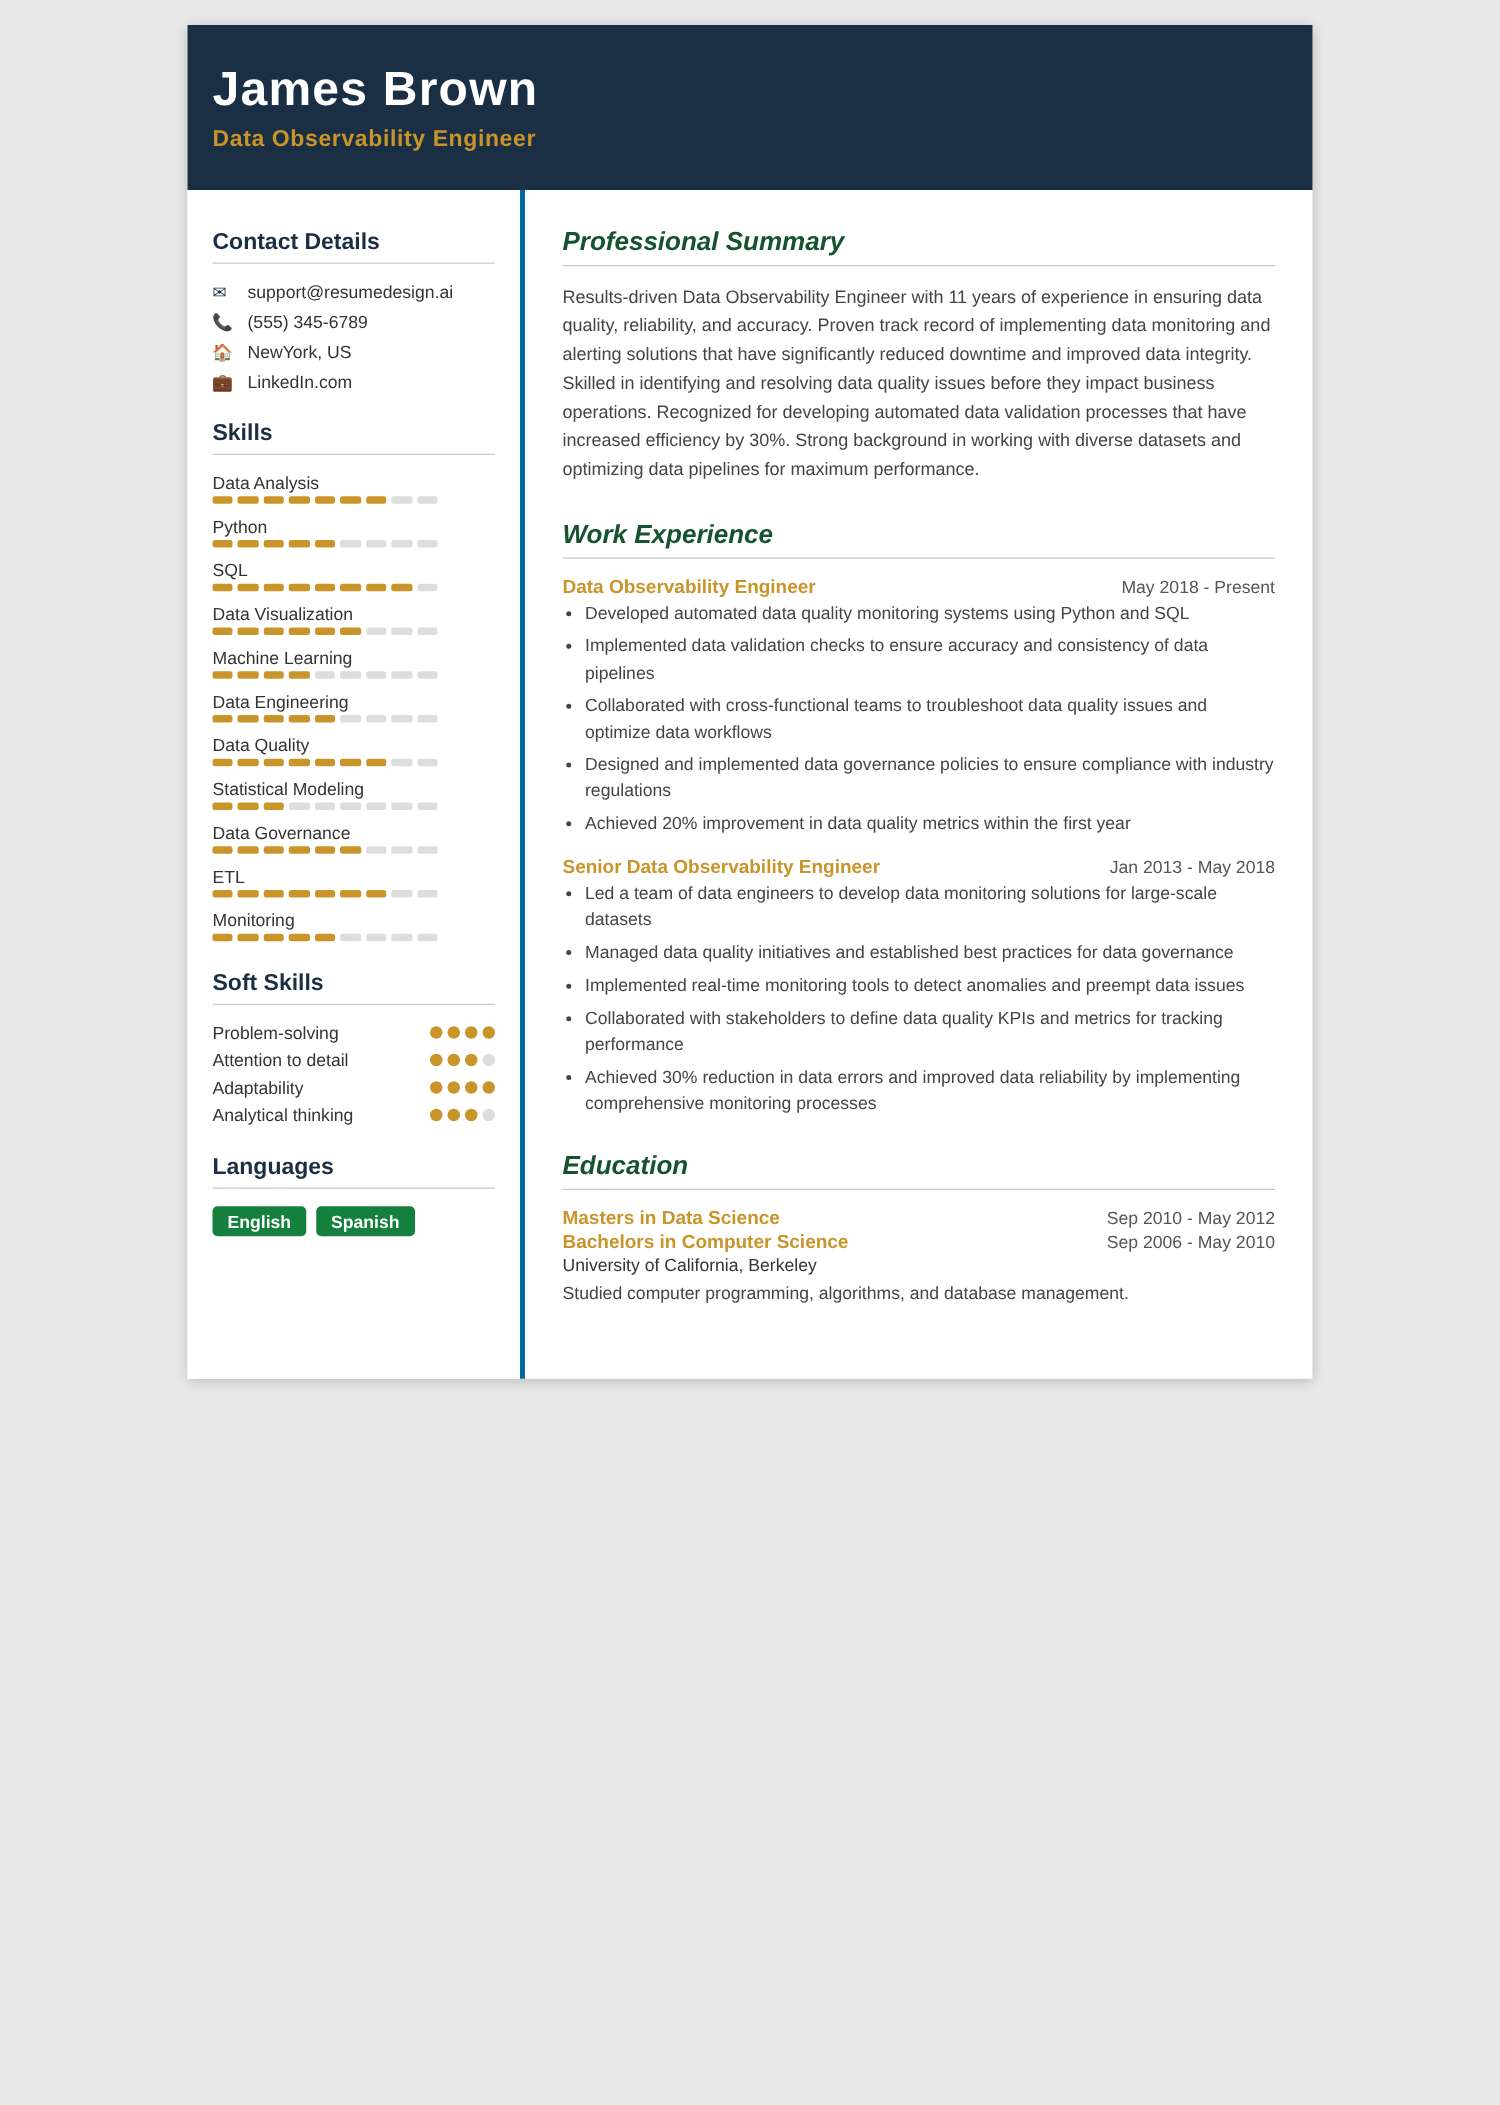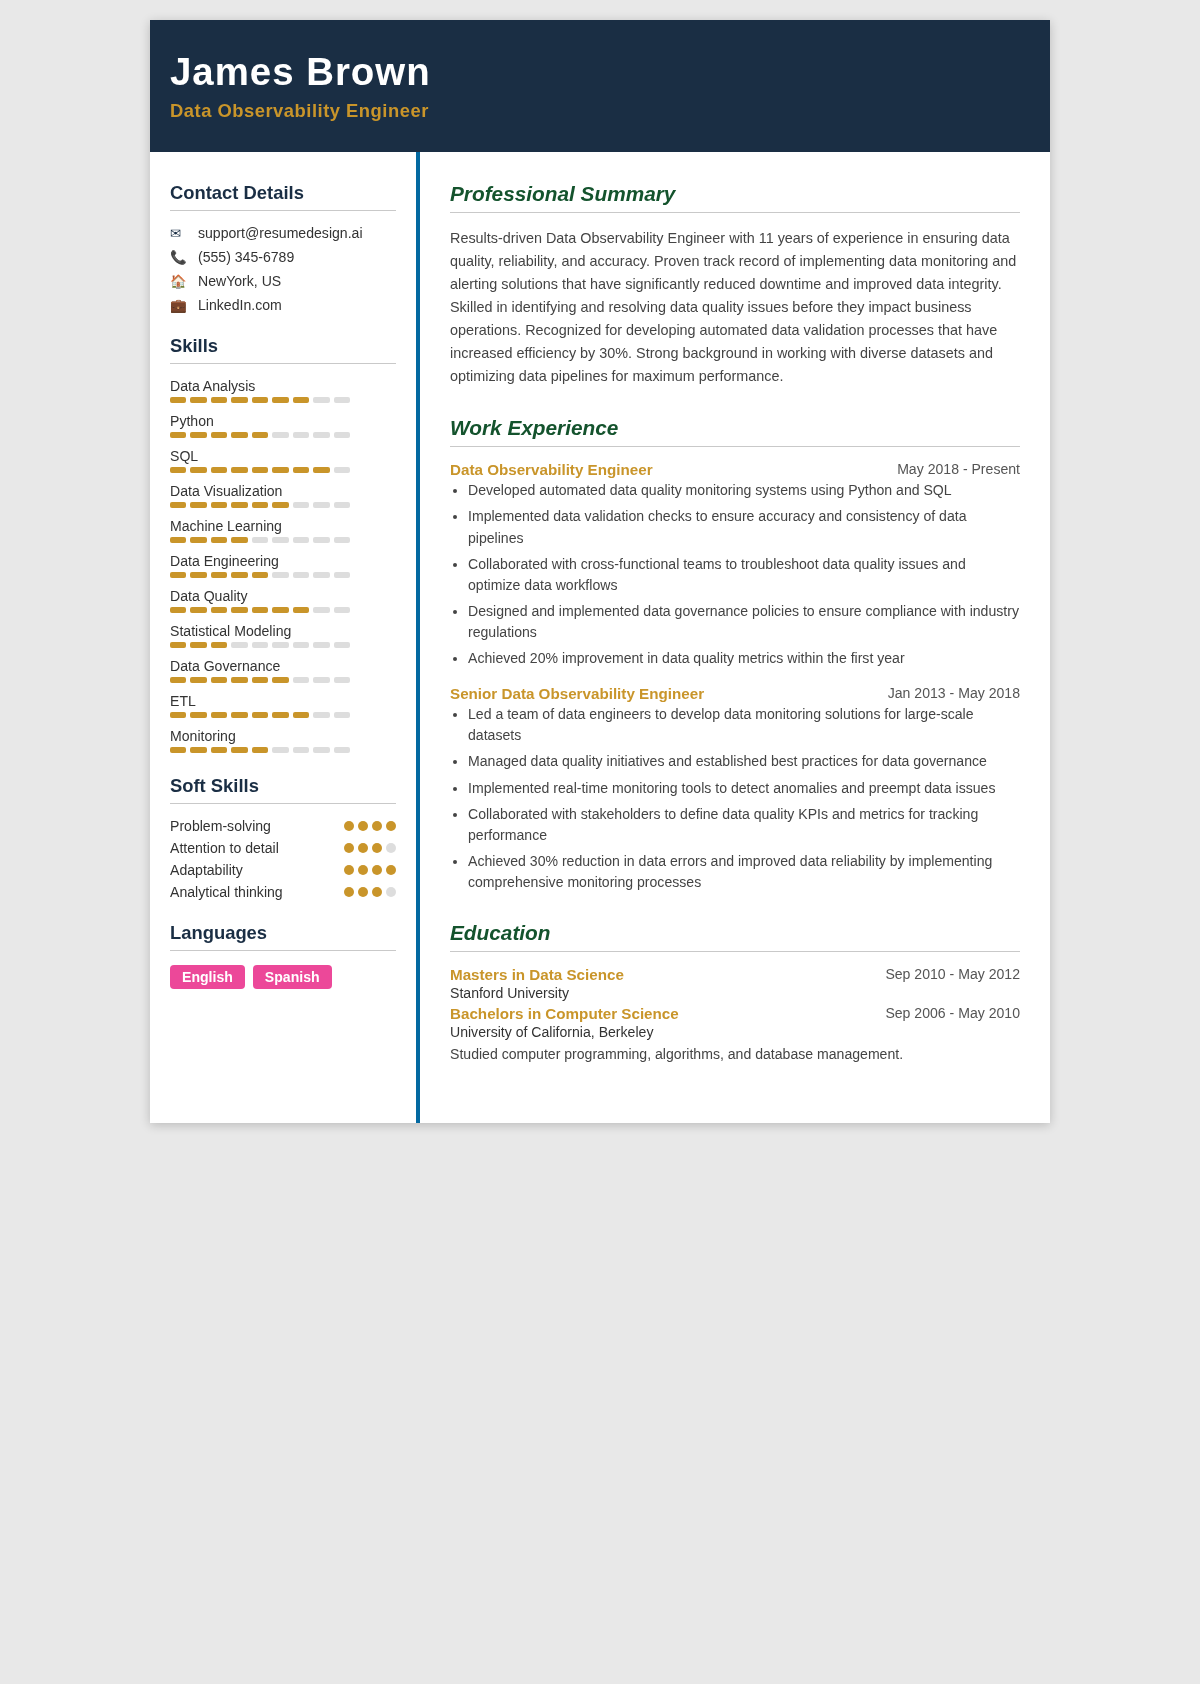--- a/index.html
+++ b/index.html
@@ -109,21 +109,21 @@
     .dot-filled { background: #c9952a; }
     .dot-empty { background: #ddd; }
     .languages-section { margin-top: 22px; }
     .lang-badges {
       display: flex;
       gap: 8px;
       flex-wrap: wrap;
       margin-top: 8px;
     }
     .lang-badge {
-      background: #ec4899;
+      background: #15803d;
       color: #fff;
       border-radius: 4px;
       padding: 4px 12px;
       font-size: 0.88em;
       font-weight: bold;
     }
     
     .right-section { margin-bottom: 28px; }
     .right-section-title {
       font-size: 1.3em;
@@ -496,21 +496,20 @@
 
       <div class="right-section">
         <div class="right-section-title">Education</div>
         <hr class="right-section-divider">
         <div id="edu-list">
             <div>
               <div class="edu-header">
                 <span class="edu-degree">Masters in Data Science</span>
                 <span class="edu-date">Sep 2010 - May 2012</span>
               </div>
-              <div class="edu-school">Stanford University</div>
             </div>
             <div>
               <div class="edu-header">
                 <span class="edu-degree">Bachelors in Computer Science</span>
                 <span class="edu-date">Sep 2006 - May 2010</span>
               </div>
               <div class="edu-school">University of California, Berkeley</div>
               <div class="edu-desc">Studied computer programming, algorithms, and database management.</div>
             </div>
           </div>

